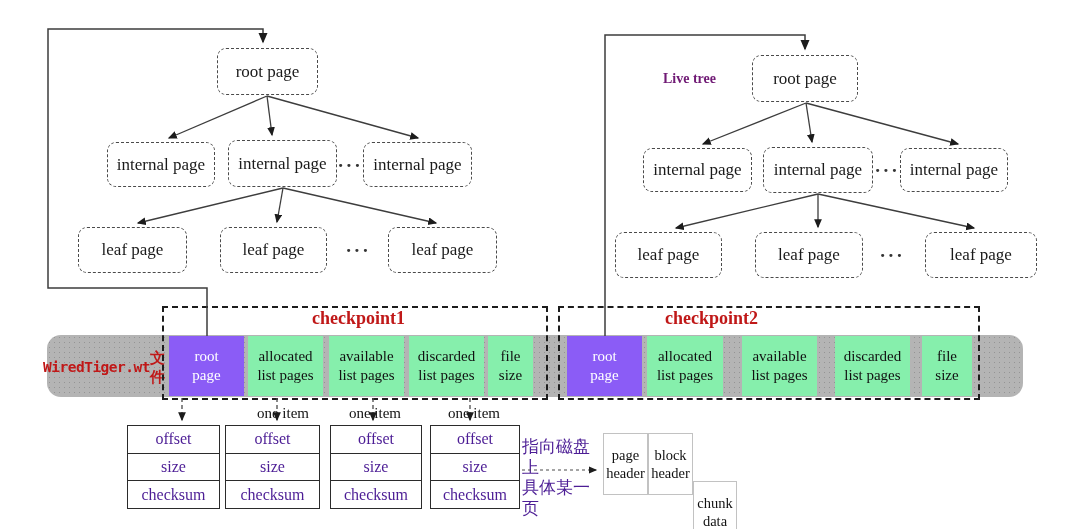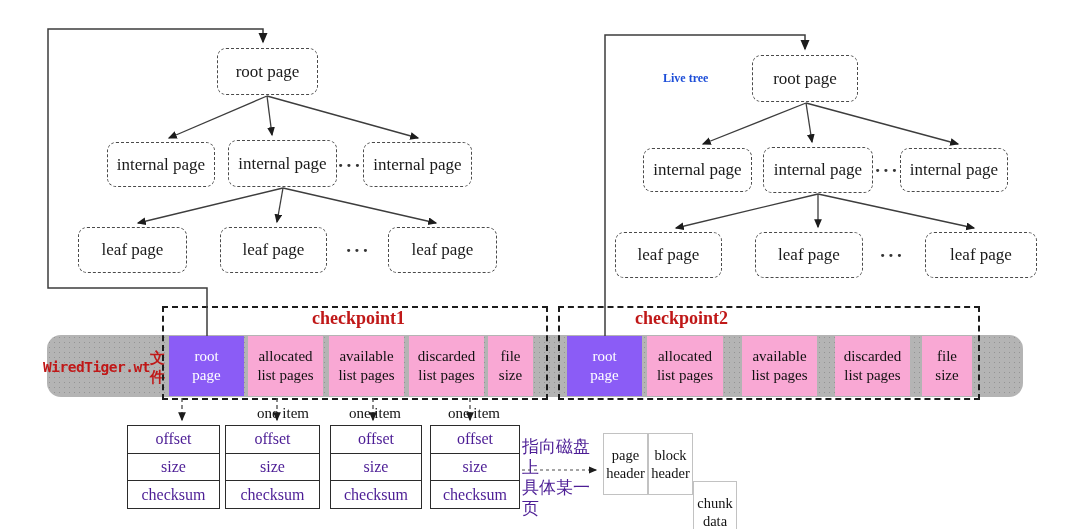--- a/index.html
+++ b/index.html
@@ -11,40 +11,40 @@
   .tree-box{
     position:absolute;border:1.6px dashed #4a4a4a;border-radius:9px;
     background:#ffffff;display:flex;align-items:center;justify-content:center;
     font-size:17px;color:#1a1a1a;box-sizing:border-box;white-space:nowrap;
   }
   .dots{
     position:absolute;font-size:19px;font-weight:bold;color:#333;
     letter-spacing:2px;display:flex;align-items:center;justify-content:center;
   }
   .tree-title{
-    position:absolute;color:#1d4ed8;font-weight:bold;font-size:12px;
+    position:absolute;color:#701a75;font-weight:bold;font-size:14px;
     white-space:nowrap;
   }
   
   .bar{
     position:absolute;left:47px;top:335px;width:976px;height:62px;
     background:#b4b4b4;border-radius:14px;
     background-image:radial-gradient(rgba(90,90,90,.35) 0.8px, transparent 0.9px);
     background-size:5px 5px;
   }
   .cp-rect{
     position:absolute;top:306px;height:94px;border:2.2px dashed #1c1c1c;
     box-sizing:border-box;background:transparent;
   }
   .cp-title{
     position:absolute;top:308px;height:20px;color:#c01818;font-weight:bold;
     font-size:18px;line-height:20px;
   }
   .seg{
-    position:absolute;top:336px;height:60px;background:#f9a8d4;
+    position:absolute;top:336px;height:60px;background:#86efac;
     display:flex;align-items:center;justify-content:center;text-align:center;
     font-size:15px;line-height:1.3;color:#111;white-space:pre-line;
     box-sizing:border-box;
   }
   .seg.blue{background:#8b5cf6;color:#ffffff;}
   .file-label{
     position:absolute;left:45px;top:341px;width:118px;height:52px;
     display:flex;flex-direction:row;align-items:center;justify-content:center;
     color:#c01818;font-weight:bold;
   }
@@ -119,21 +119,21 @@
 <div class="seg" style="left:248px;width:75px;">allocated
 list pages</div>
 <div class="seg" style="left:329px;width:75px;">available
 list pages</div>
 <div class="seg" style="left:409px;width:75px;">discarded
 list pages</div>
 <div class="seg" style="left:488px;width:45px;">file
 size</div>
 
 <div class="cp-rect" style="left:558px;width:422px;"></div>
-<div class="cp-title" style="left:635px;width:180px;">checkpoint2</div>
+<div class="cp-title" style="left:665px;width:180px;">checkpoint2</div>
 <div class="seg blue" style="left:567px;width:75px;">root
 page</div>
 <div class="seg" style="left:647px;width:76px;">allocated
 list pages</div>
 <div class="seg" style="left:742px;width:75px;">available
 list pages</div>
 <div class="seg" style="left:835px;width:75px;">discarded
 list pages</div>
 <div class="seg" style="left:922px;width:50px;">file
 size</div>

